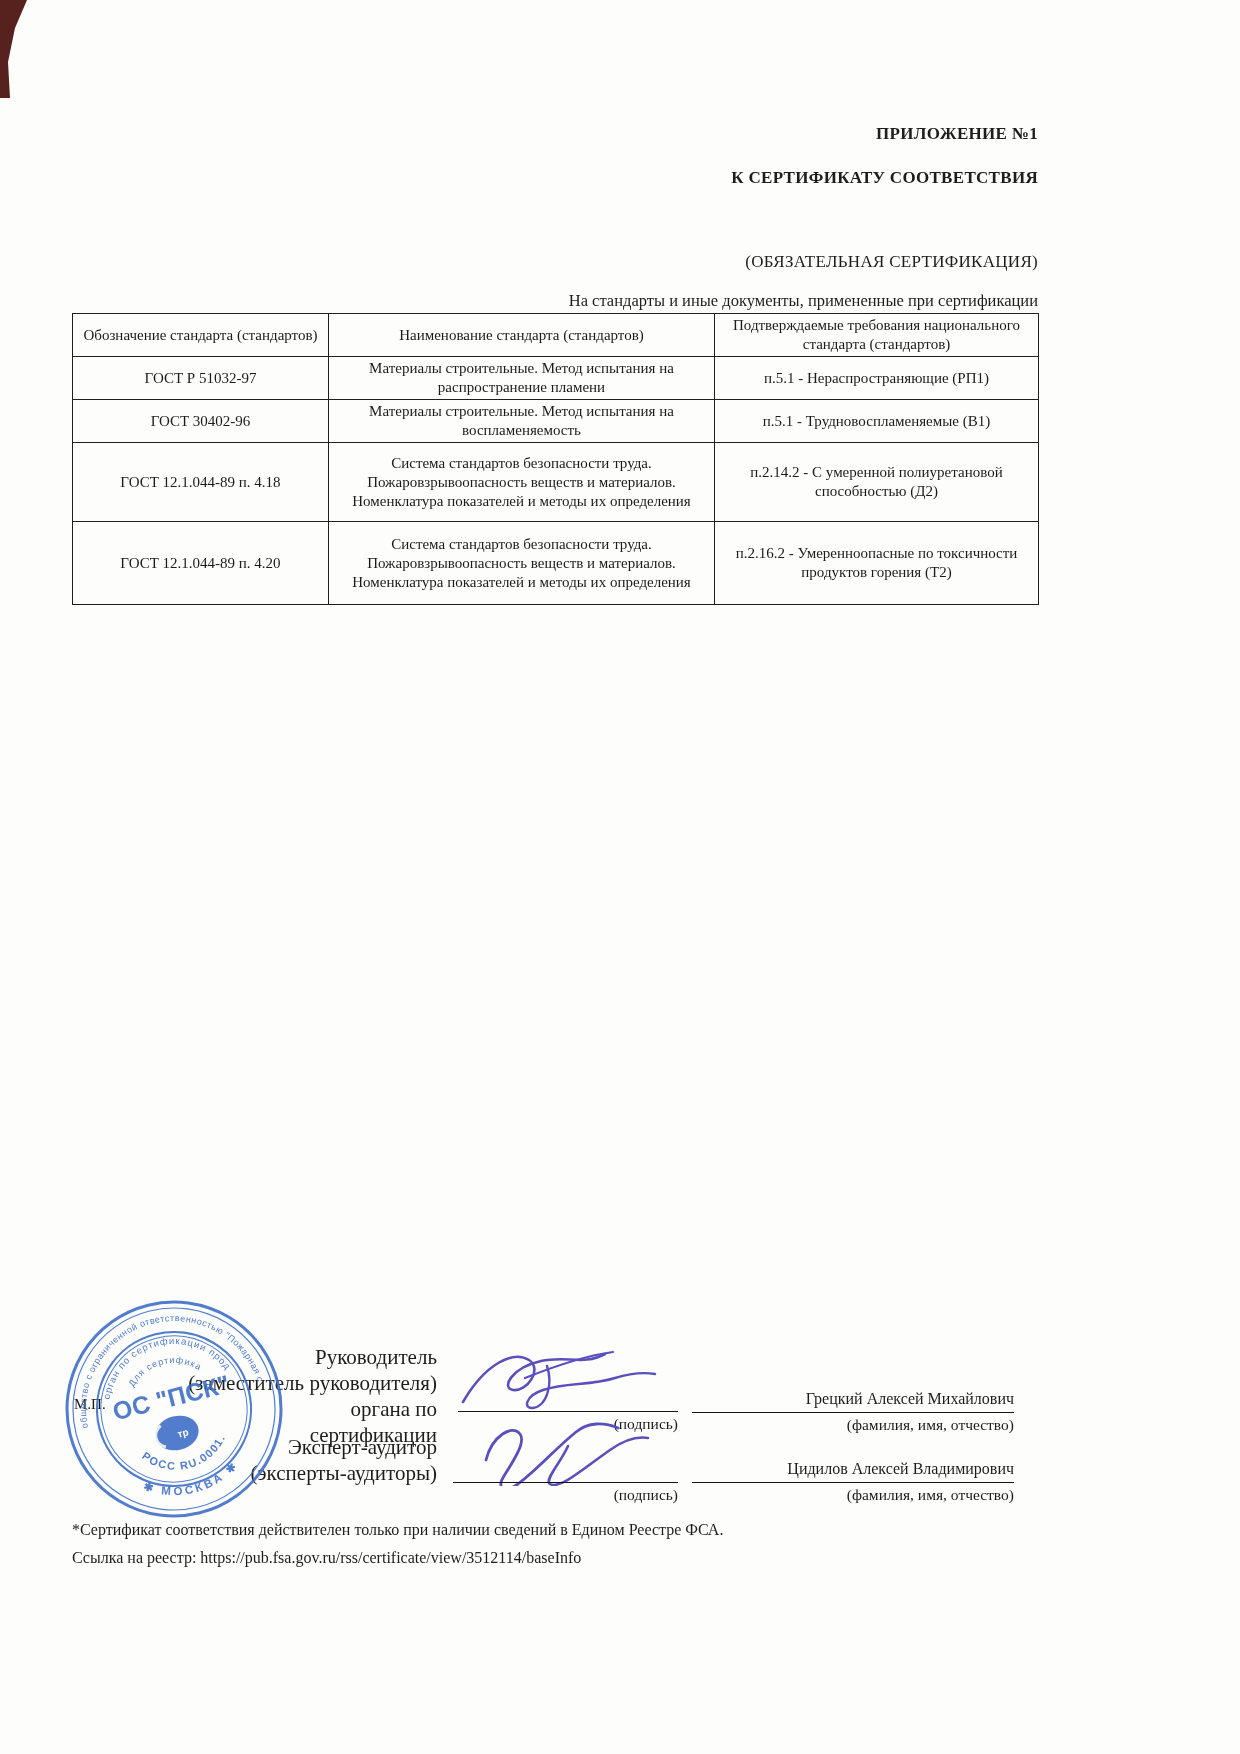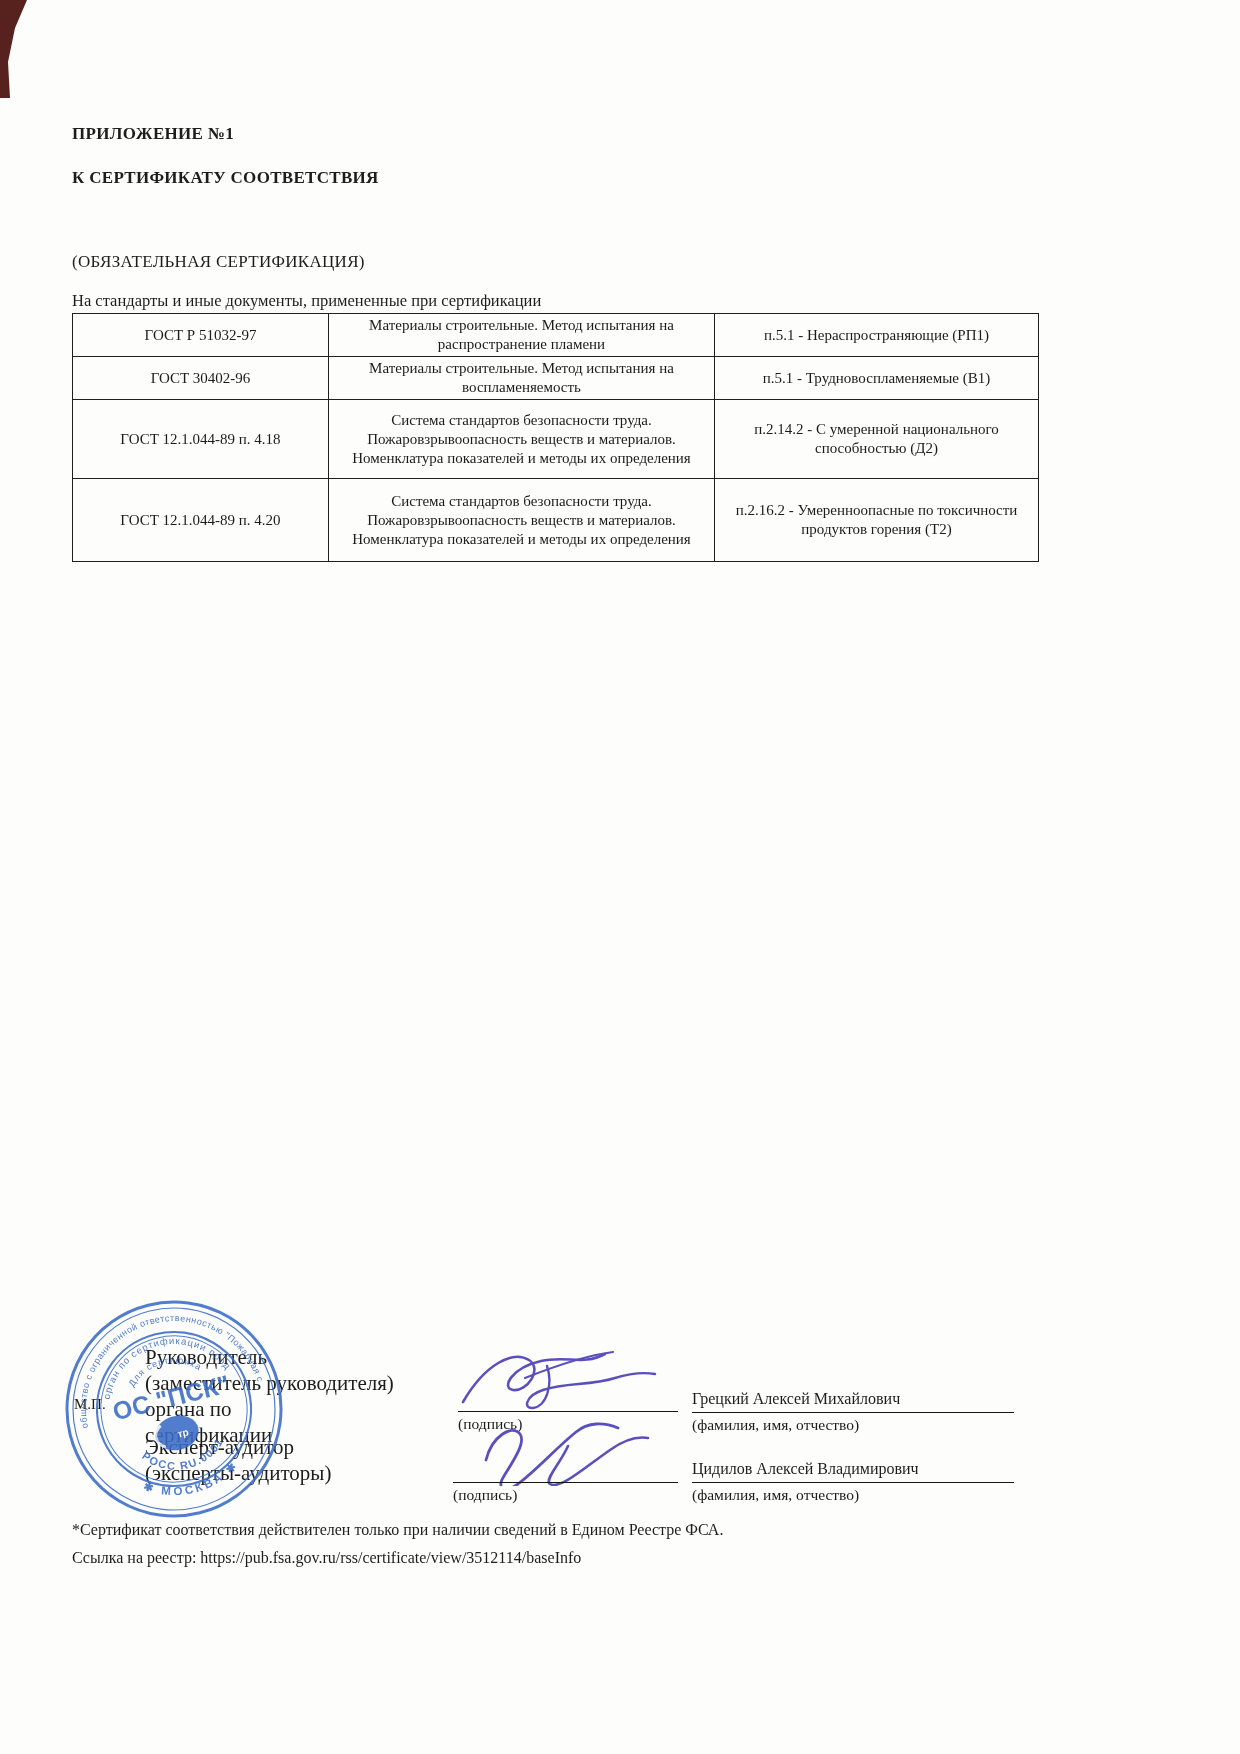--- a/index.html
+++ b/index.html
@@ -2,21 +2,21 @@
 <html><head>
 <meta charset="utf-8">
 <style>
   html,body{margin:0;padding:0;background:#e8e8e8;}
   .page{
     position:relative;width:1240px;height:1754px;background:#fdfdfc;
     font-family:"Liberation Serif", serif;color:#1d1d1d;overflow:hidden;
     margin:0 auto;
   }
   .abs{position:absolute;}
-  .centered{text-align:left;}
+  .centered{text-align:right;}
   
   .doc-head{left:72px;width:966px;font-weight:bold;font-size:17px;letter-spacing:.3px;}
   .doc-head.regular{font-weight:normal;}
   .underlined{text-decoration:underline;text-underline-offset:3px;}
   
   .tbl-title{left:72px;width:966px;font-weight:normal;font-size:16.5px;}
   table.standards{
     position:absolute;left:72px;top:313px;width:966px;
     border-collapse:collapse;table-layout:fixed;
     font-size:15px;line-height:19px;color:#1b1b1b;
@@ -61,34 +61,39 @@
 
   <div class="abs tbl-title centered" style="top:291px">На стандарты и иные документы, примененные при сертификации</div>
 
   <table class="standards">
     <colgroup>
         <col style="width:256px">
         <col style="width:386px">
         <col style="width:324px">
       </colgroup>
     <tbody>
+      <tr class="hdr">
+        <th>Обозначение стандарта (стандартов)</th>
+        <th>Наименование стандарта (стандартов)</th>
+        <th>Подтверждаемые требования национального стандарта (стандартов)</th>
+      </tr>
       <tr class="r1">
         <td>ГОСТ Р 51032-97</td>
         <td>Материалы строительные. Метод испытания на распространение пламени</td>
         <td>п.5.1 - Нераспространяющие (РП1)</td>
       </tr>
       <tr class="r2">
         <td>ГОСТ 30402-96</td>
         <td>Материалы строительные. Метод испытания на воспламеняемость</td>
         <td>п.5.1 - Трудновоспламеняемые (В1)</td>
       </tr>
       <tr class="r3">
         <td>ГОСТ 12.1.044-89 п. 4.18</td>
         <td>Система стандартов безопасности труда. Пожаровзрывоопасность веществ и материалов. Номенклатура показателей и методы их определения</td>
-        <td>п.2.14.2 - С умеренной национального способностью (Д2)</td>
+        <td>п.2.14.2 - С умеренной полиуретановой способностью (Д2)</td>
       </tr>
       <tr class="r4">
         <td>ГОСТ 12.1.044-89 п. 4.20</td>
         <td>Система стандартов безопасности труда. Пожаровзрывоопасность веществ и материалов. Номенклатура показателей и методы их определения</td>
         <td>п.2.16.2 - Умеренноопасные по токсичности продуктов горения (Т2)</td>
       </tr>
     </tbody>
   </table>
 
   <div class="abs mp" style="left:74px;top:1396px">М.П.</div>

